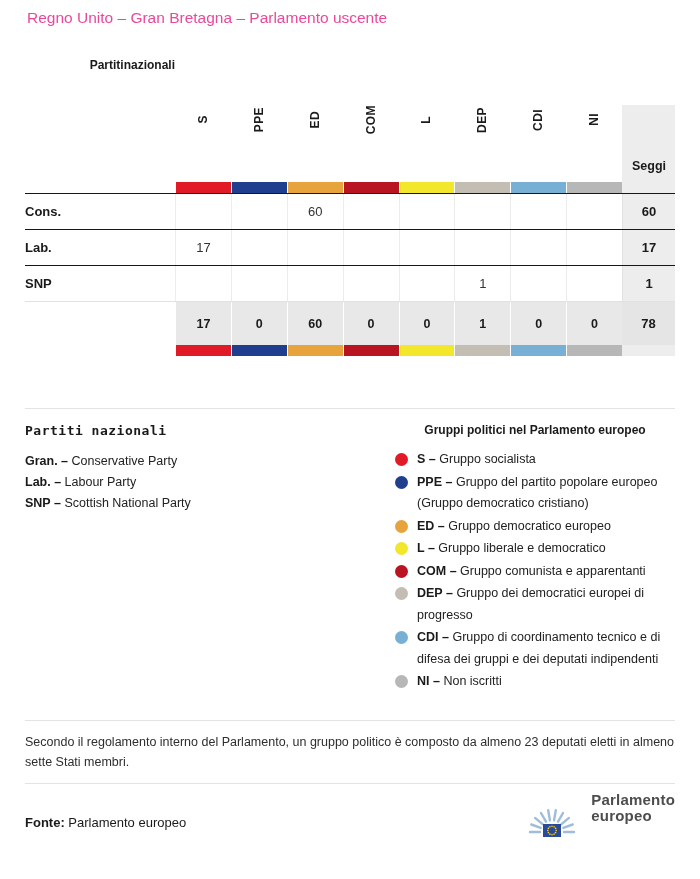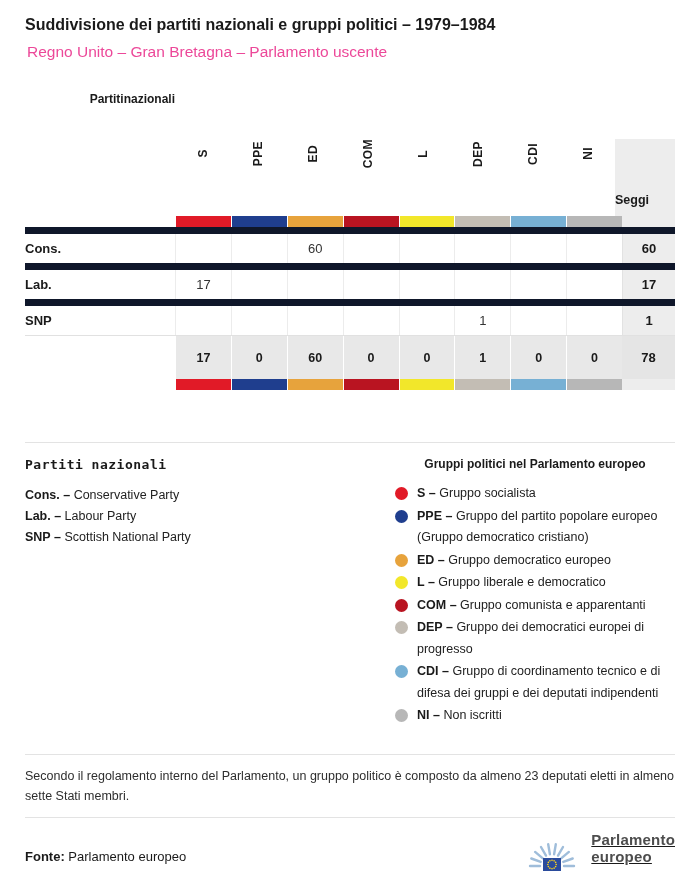--- a/index.html
+++ b/index.html
@@ -30,27 +30,27 @@
     writing-mode: vertical-rl;
     transform: rotate(180deg);
     font-size: 12px; font-weight: 700; letter-spacing: .4px;
   }
   .corner {
     display: flex; flex-direction: row; justify-content: flex-end;
     padding-bottom: 10px; font-size: 12px; font-weight: 700; line-height: 17px;
   }
   .header-zone .seats-col {
     display: flex; align-items: flex-end; justify-content: flex-end;
-    padding: 0 26px 9px 0; font-size: 12.5px; font-weight: 700; margin-top: 48px;
+    padding: 0 9px 9px 0; font-size: 12.5px; font-weight: 700; margin-top: 48px;
   }
 
   .bar-row { height: 11px; }
   .bar-row .group-col { border-left: 1px solid #ffffff; }
 
-  .data-row { height: 36px; border-top: 7px solid #0f172a; }
+  .data-row { height: 36px; border-top: 1px solid #0f172a; }
   .data-row .cell-flex, .data-row .label-col, .data-row .group-col, .data-row .seats-col {
     display: flex; align-items: center;
   }
   .data-row .label-col { font-weight: 700; font-size: 13px; }
   .data-row .group-col { justify-content: center; font-size: 13px; color: #333333; border-left: 1px solid #ececec; }
   .data-row .seats-col { justify-content: center; font-weight: 700; font-size: 13px; border-left: 1px solid #e2e2e2; }
 
   .totals-row { height: 44px; border-top: 1px solid #e1e1e1; }
   .totals-row .label-col, .totals-row .group-col, .totals-row .seats-col { display: flex; align-items: center; justify-content: center; }
   .totals-row .group-col { background: #e8e8e8; border-left: 1px solid #ffffff; font-weight: 700; font-size: 12.5px; }
@@ -77,29 +77,28 @@
   .legend-right .items { margin-top: 12px; }
   .g-item { display: flex; margin-bottom: 1px; }
   .dot { flex: 0 0 13px; width: 13px; height: 13px; border-radius: 50%; margin: 4px 9px 0 0; }
   .g-text { font-size: 12.5px; line-height: 21.5px; color: #222222; }
   .g-text b { color: #1a1a1a; }
 
   
   .footnote { font-size: 12.5px; line-height: 20px; color: #2e2e2e; padding: 11px 0 11px; max-width: 650px; }
   .footer { display: flex; justify-content: space-between; align-items: center; padding-top: 8px; }
   .source { font-size: 13px; margin-top: 16px; }
-  .logo { display: flex; align-items: center; gap: 9px; text-decoration: underline; }
+  .logo { display: flex; gap: 9px; }
   .logo-text { font-size: 15px; font-weight: 700; color: #4d4d4d; line-height: 16.5px; letter-spacing: .2px; }
 </style>
 </head>
 <body>
 
 <div class="page">
 
-  <div class="title">Suddivisione dei partiti nazionali e gruppi politici – 1979–1984</div>
   <div class="subtitle">Regno Unito – Gran Bretagna – Parlamento uscente</div>
 
   <div class="table">
 
     <div class="trow header-zone">
       <div class="label-col corner">
         <span>Partiti</span>
         <span>nazionali</span>
       </div>
       <div class="group-col">
@@ -211,21 +210,21 @@
 
   </div>
 
   <hr class="rule rule-after-table">
 
   <div class="legend">
 
     <div class="legend-left">
       <div class="mono-heading">Partiti nazionali</div>
       <div class="items">
-        <div class="p-item"><b>Cons. –</b> <span>Conservative Party</span></div>
+        <div class="p-item"><b>Gran. –</b> <span>Conservative Party</span></div>
         <div class="p-item"><b>Lab. –</b> <span>Labour Party</span></div>
         <div class="p-item"><b>SNP –</b> <span>Scottish National Party</span></div>
       </div>
     </div>
 
     <div class="legend-right">
       <div class="g-heading">Gruppi politici nel Parlamento europeo</div>
       <div class="items">
         <div class="g-item">
           <span class="dot" style="background-color: rgb(225, 26, 39);"></span>

